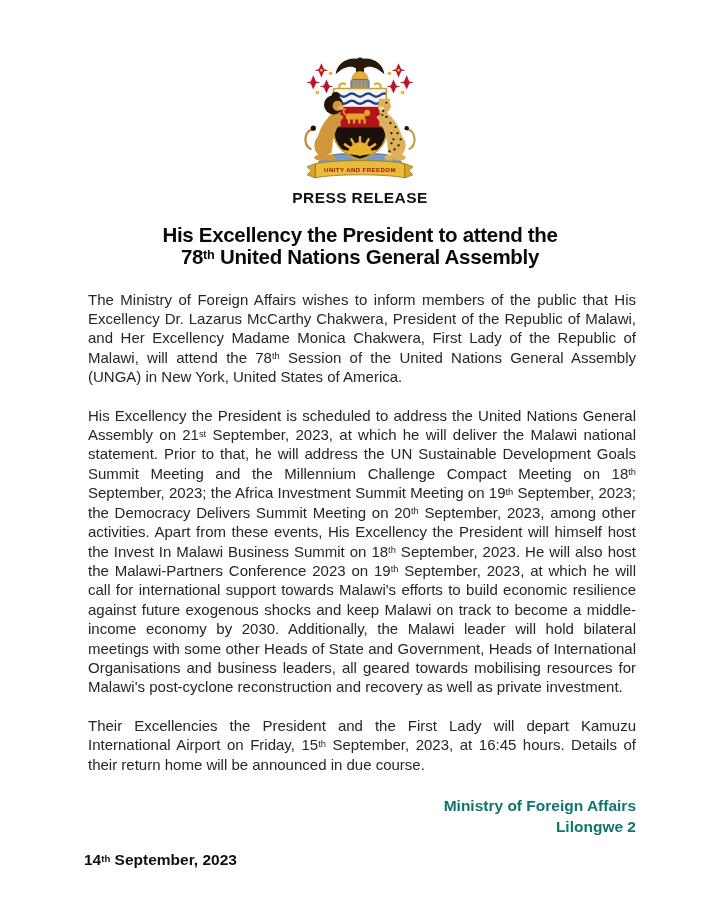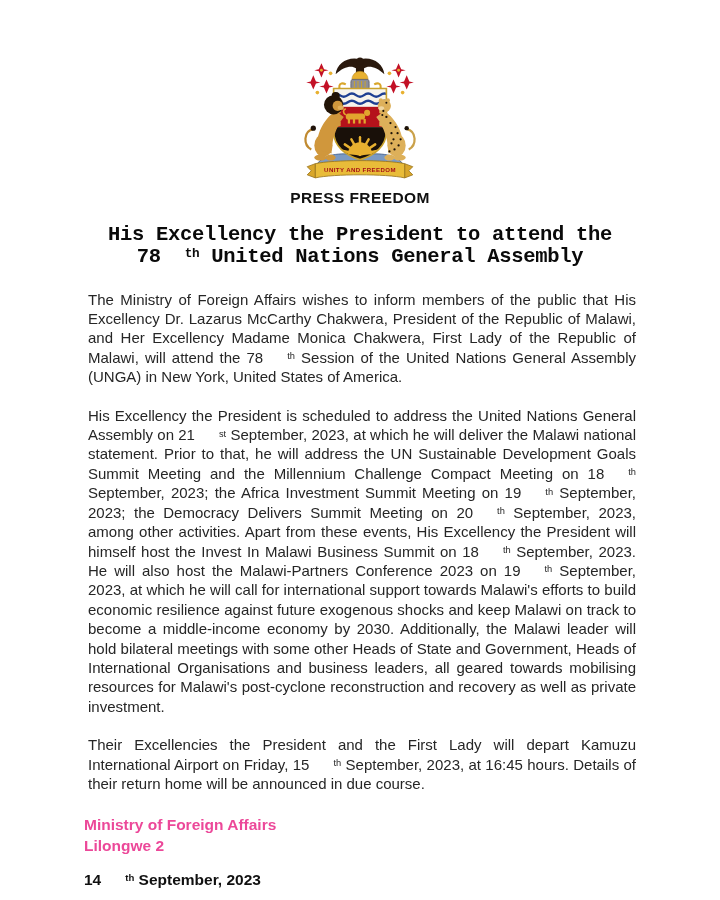--- a/index.html
+++ b/index.html
@@ -27,48 +27,47 @@
     line-height: 1.2;
   }
   .doc-title {
     text-align: center;
     font-size: 20.5px;
     font-weight: bold;
     letter-spacing: -0.3px;
     color: #0a0a0a;
     margin-top: 16px;
     line-height: 1.1;
-    font-family: Liberation Mono, monospace;
   }
   .doc-title .line { display: block; }
   .body-text {
     width: 552px;
     margin: 21px auto 0 auto;
     text-align: justify;
     font-size: 15px;
     line-height: 19.4px;
     color: #262626;
   }
   .body-text p { margin: 0 0 19px 4px; }
   .body-text p:last-child { margin-bottom: 0; }
   sup {
     font-size: 62%;
     line-height: 0;
     vertical-align: baseline;
     position: relative;
     top: -0.38em;
-    padding-left: 24px;
   }
   .footer-block {
     width: 552px;
     margin: 22px auto 0 auto;
     font-size: 15.5px;
     font-weight: bold;
-    color: #ec4899;
+    color: #0f766e;
     line-height: 1.33;
+    text-align: right;
   }
   .footer-date {
     width: 552px;
     margin: 14px auto 0 auto;
     font-size: 15.5px;
     font-weight: bold;
     color: #101010;
     line-height: 1.2;
   }
 </style>
@@ -202,21 +201,21 @@
 
       <g>
         <path d="M22,110 L14,113 L18,117 L14,121 L22,124 Z" fill="#d9a62a" stroke="#97721a" stroke-width="0.8"></path>
         <path d="M110,110 L118,113 L114,117 L118,121 L110,124 Z" fill="#d9a62a" stroke="#97721a" stroke-width="0.8"></path>
         <path d="M22,110 C40,106 92,106 110,110 L110,124 C92,120 40,120 22,124 Z" stroke="#97721a" stroke-width="0.8" fill="#e9bc39"></path>
         <text x="66" y="118.5" font-size="6" font-weight="bold" text-anchor="middle" letter-spacing="0.4" fill="#a60f16">UNITY AND FREEDOM</text>
       </g>
     </svg>
   </div>
 
-  <div class="press-release-label">PRESS FREEDOM</div>
+  <div class="press-release-label">PRESS RELEASE</div>
 
   <h1 class="doc-title" style="margin:16px 0 0 0;">
     <span class="line">His Excellency the President to attend the</span>
     <span class="line">78<sup>th</sup> United Nations General Assembly</span>
   </h1>
 
   <div class="body-text">
     <p>The Ministry of Foreign Affairs wishes to inform members of the public  that His Excellency Dr. Lazarus McCarthy Chakwera, President of the Republic of Malawi, and Her Excellency Madame Monica Chakwera, First Lady of the Republic of Malawi, will attend the 78<sup>th</sup> Session of the United Nations General Assembly (UNGA) in New York, United States of America.</p>
     <p>His Excellency the President is scheduled to address the United Nations General Assembly on 21<sup>st</sup> September, 2023, at which he will deliver the Malawi national statement. Prior to that, he will address the UN Sustainable Development Goals Summit Meeting and the Millennium Challenge Compact Meeting on 18<sup>th</sup> September, 2023; the Africa Investment Summit Meeting on 19<sup>th</sup> September, 2023; the Democracy Delivers Summit Meeting on 20<sup>th</sup> September, 2023, among other activities. Apart from these events, His Excellency the President will himself host the Invest In Malawi Business Summit on 18<sup>th</sup> September, 2023. He will also host the Malawi-Partners Conference 2023 on 19<sup>th</sup> September, 2023, at which he will call for international support towards Malawi's efforts to build economic resilience against future exogenous shocks and keep Malawi on track to become a middle-income economy by 2030. Additionally, the Malawi leader will hold bilateral meetings with some other Heads of State and Government, Heads of International Organisations and business leaders, all geared towards mobilising resources for Malawi's post-cyclone reconstruction and recovery as well as private investment.</p>
     <p>Their Excellencies the President and the First Lady will depart Kamuzu International Airport on Friday, 15<sup>th</sup> September, 2023, at 16:45 hours. Details of their return home will be announced in due course.</p>

